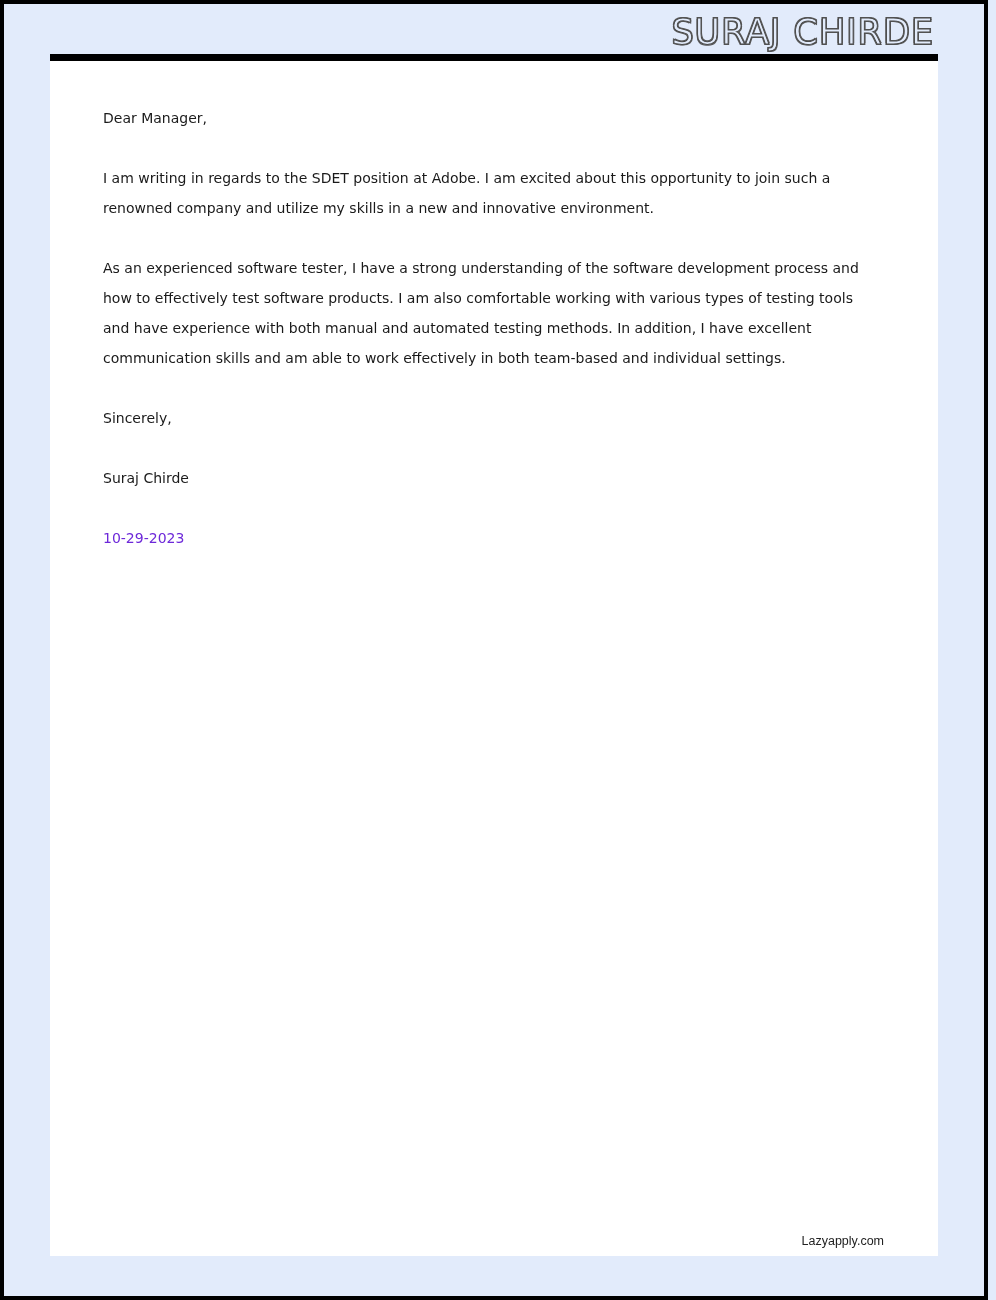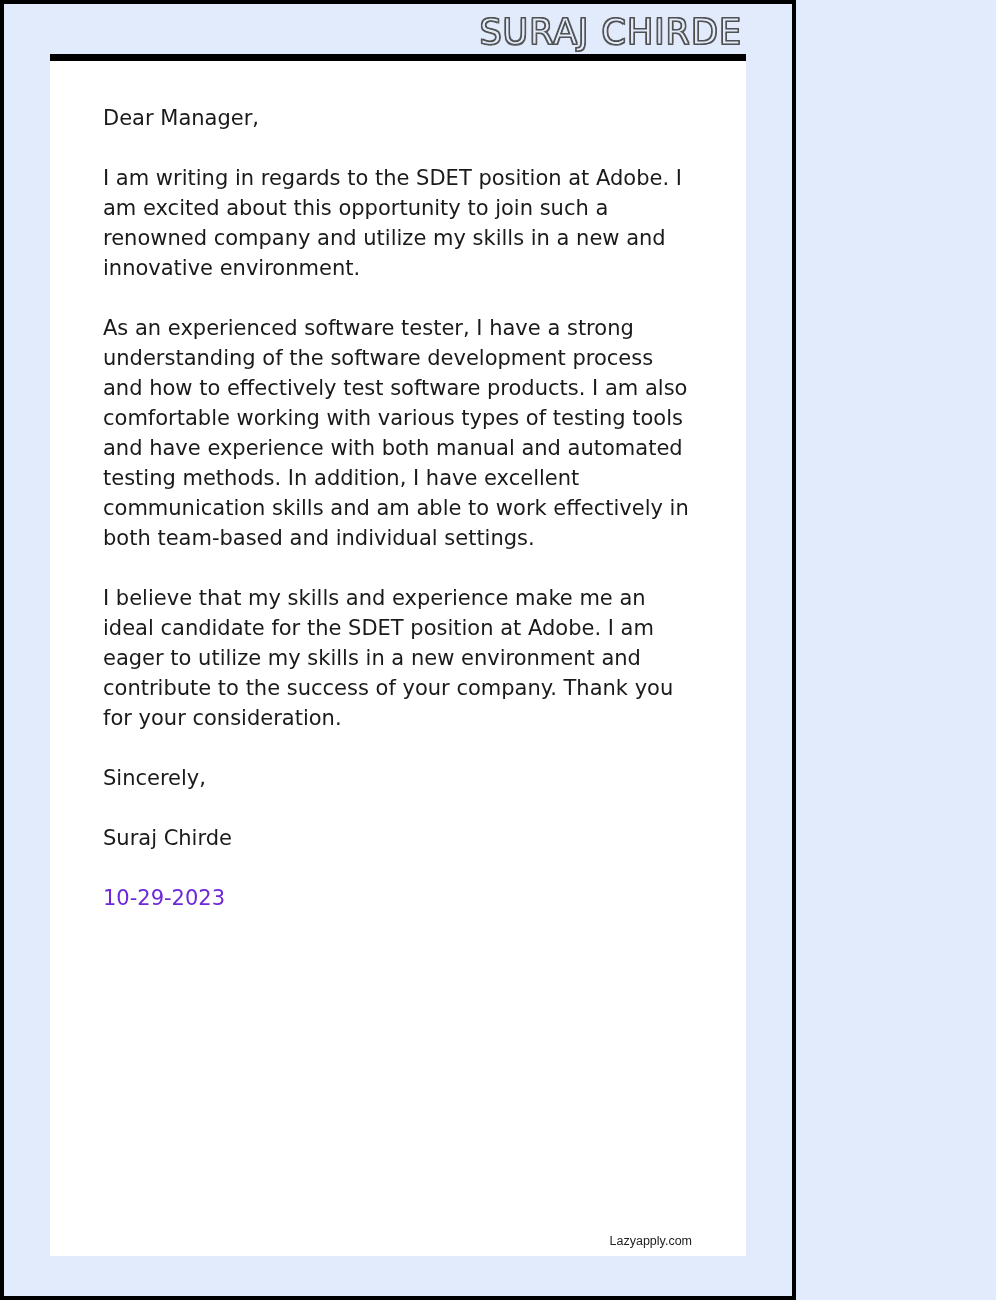--- a/index.html
+++ b/index.html
@@ -9,21 +9,21 @@
   }
   body {
     width: 996px;
     height: 1300px;
     background: #e2ebfb;
     font-family: "DejaVu Sans", sans-serif;
     overflow: hidden;
   }
   .page {
     position: relative;
-    width: 796px;
+    width: 988px;
     height: 1300px;
     background: #e2ebfb;
     border: 4px solid #000000;
     padding: 0;
   }
   .header {
     position: absolute;
     top: 0;
     left: 0;
     right: 0;
@@ -58,21 +58,21 @@
   .sheet {
     position: absolute;
     top: 57px;
     left: 46px;
     right: 46px;
     bottom: 40px;
     background: #ffffff;
     padding: 42px 55px 0 53px;
   }
   .letter {
-    font-size: 21px;
+    font-size: 14px;
     line-height: 30px;
     color: #1a1a1a;
   }
   .letter p {
     margin: 0 0 30px 0;
   }
   .date {
     color: #6d28d9;
     margin: 0;
   }
@@ -96,21 +96,20 @@
     <div class="header-name">SURAJ CHIRDE</div>
   </div>
 
   <div class="rule"></div>
 
   <div class="sheet">
     <div class="letter">
       <p class="salutation">Dear Manager,</p>
       <p>I am writing in regards to the SDET position at Adobe. I am excited about this opportunity to join such a renowned company and utilize my skills in a new and innovative environment.</p>
       <p>As an experienced software tester, I have a strong understanding of the software development process and how to effectively test software products. I am also comfortable working with various types of testing tools and have experience with both manual and automated testing methods. In addition, I have excellent communication skills and am able to work effectively in both team-based and individual settings.</p>
-      <p>I believe that my skills and experience make me an ideal candidate for the SDET position at Adobe. I am eager to utilize my skills in a new environment and contribute to the success of your company. Thank you for your consideration.</p>
       <p>Sincerely,</p>
       <p class="sign-name">Suraj Chirde</p>
       <p class="date">10-29-2023</p>
     </div>
     <div class="footer">Lazyapply.com</div>
   </div>
 
 </div>
 
 </body></html>

